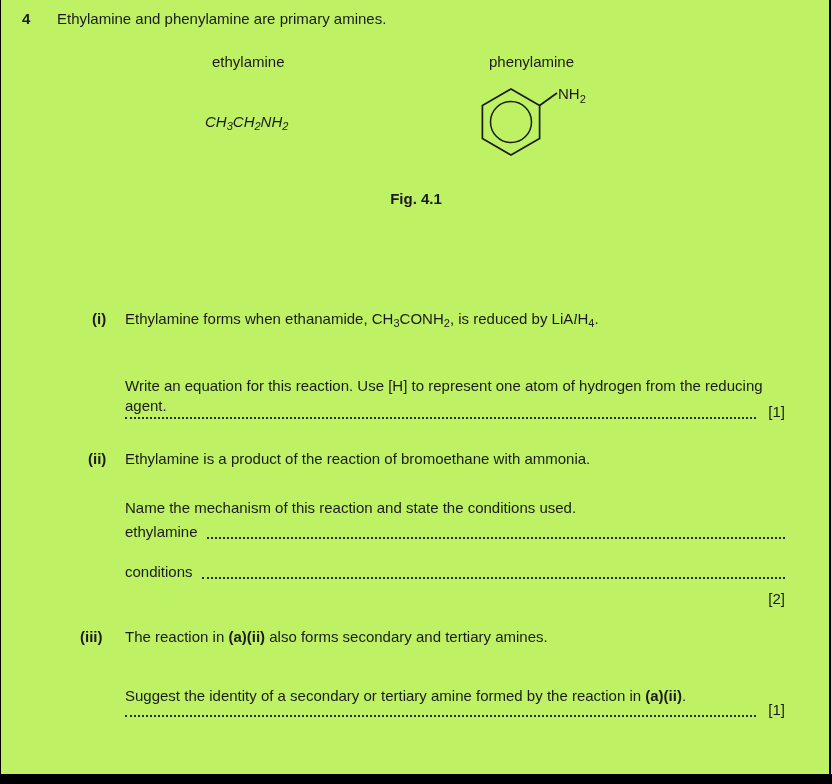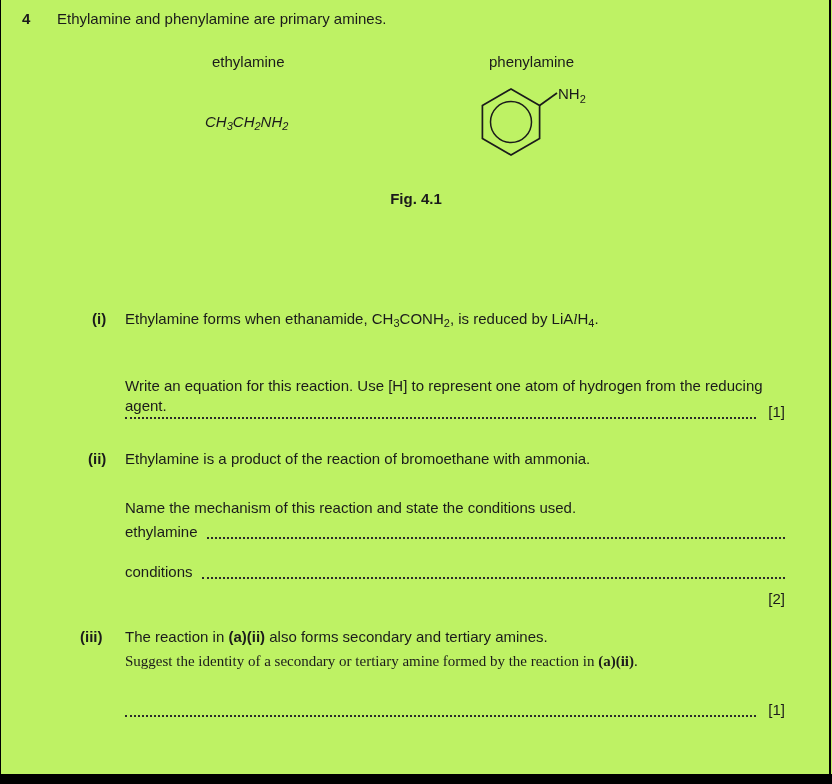--- a/index.html
+++ b/index.html
@@ -83,21 +83,21 @@
     <span class="lead-label">conditions</span>
     <div class="dots"></div>
   </div>
 
   <div class="abs marks-right" style="left:125px;top:589px;">[2]</div>
 
   <div class="abs" style="left:80px;top:627px;white-space:nowrap;">
     <span class="lbl" style="width:45px;">(iii)</span><span><span>The reaction in </span><span class="rt-b">(a)(ii)</span><span> also forms secondary and tertiary amines.</span></span>
   </div>
 
-  <div class="abs" style="left:125px;top:651px;font-family:Liberation Serif, serif;"><span>Suggest the identity of a secondary or tertiary amine formed by the reaction in </span><span class="rt-b">(a)(ii)</span><span>.</span></div>
+  <div class="abs" style="left:125px;top:686px;"><span>Suggest the identity of a secondary or tertiary amine formed by the reaction in </span><span class="rt-b">(a)(ii)</span><span>.</span></div>
 
   <div class="abs answer-row" style="left:125px;top:702px;width:660px;">
     <div class="dots"></div>
     <span class="marks">[1]</span>
   </div>
 
   <div class="abs edge-left"></div>
   <div class="abs edge-right"></div>
   <div class="abs bottom-bar"></div>
 

